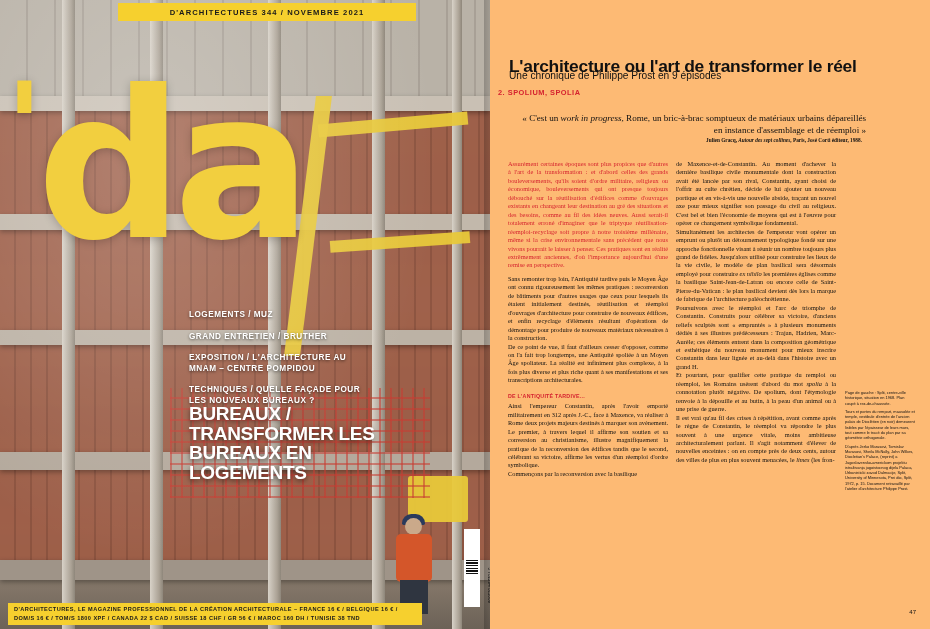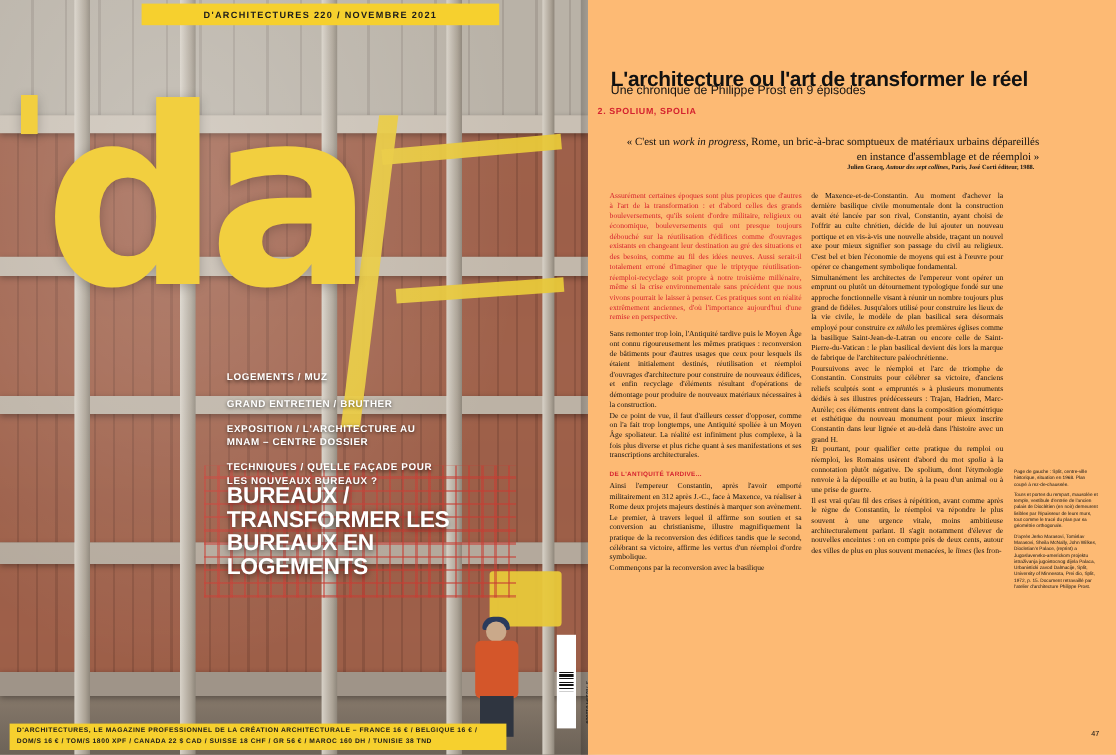--- a/index.html
+++ b/index.html
@@ -214,29 +214,29 @@
     <div class="worker">
       <div class="helmet"></div>
       <div class="head"></div>
       <div class="body"></div>
       <div class="legs"></div>
     </div>
     <div class="dust"></div>
   </div>
 
   <div class="band" id="cover-header-band">
-    <span>D'ARCHITECTURES 220 / NOVEMBRE 2021</span>
+    <span>D'ARCHITECTURES 344 / NOVEMBRE 2021</span>
   </div>
 
   <div class="logo-da"><span class="apo">'</span><span>da</span></div>
 
   <div class="cover-lines">
     <div class="cover-line">LOGEMENTS / MUZ</div>
     <div class="cover-line">GRAND ENTRETIEN / BRUTHER</div>
-    <div class="cover-line">EXPOSITION / L'ARCHITECTURE AU MNAM – CENTRE DOSSIER</div>
+    <div class="cover-line">EXPOSITION / L'ARCHITECTURE AU MNAM – CENTRE POMPIDOU</div>
     <div class="cover-line">TECHNIQUES / QUELLE FAÇADE POUR LES NOUVEAUX BUREAUX ?</div>
   </div>
 
   <div class="cover-title">BUREAUX / TRANSFORMER LES BUREAUX EN LOGEMENTS</div>
 
   <div class="band" id="cover-footer-band">
     <span>D'ARCHITECTURES, LE MAGAZINE PROFESSIONNEL DE LA CRÉATION ARCHITECTURALE – FRANCE 16 € / BELGIQUE 16 € / DOM/S 16 € / TOM/S 1800 XPF / CANADA 22 $ CAD / SUISSE 18 CHF / GR 56 € / MAROC 160 DH / TUNISIE 38 TND</span>
   </div>
 
   <div id="barcode">

